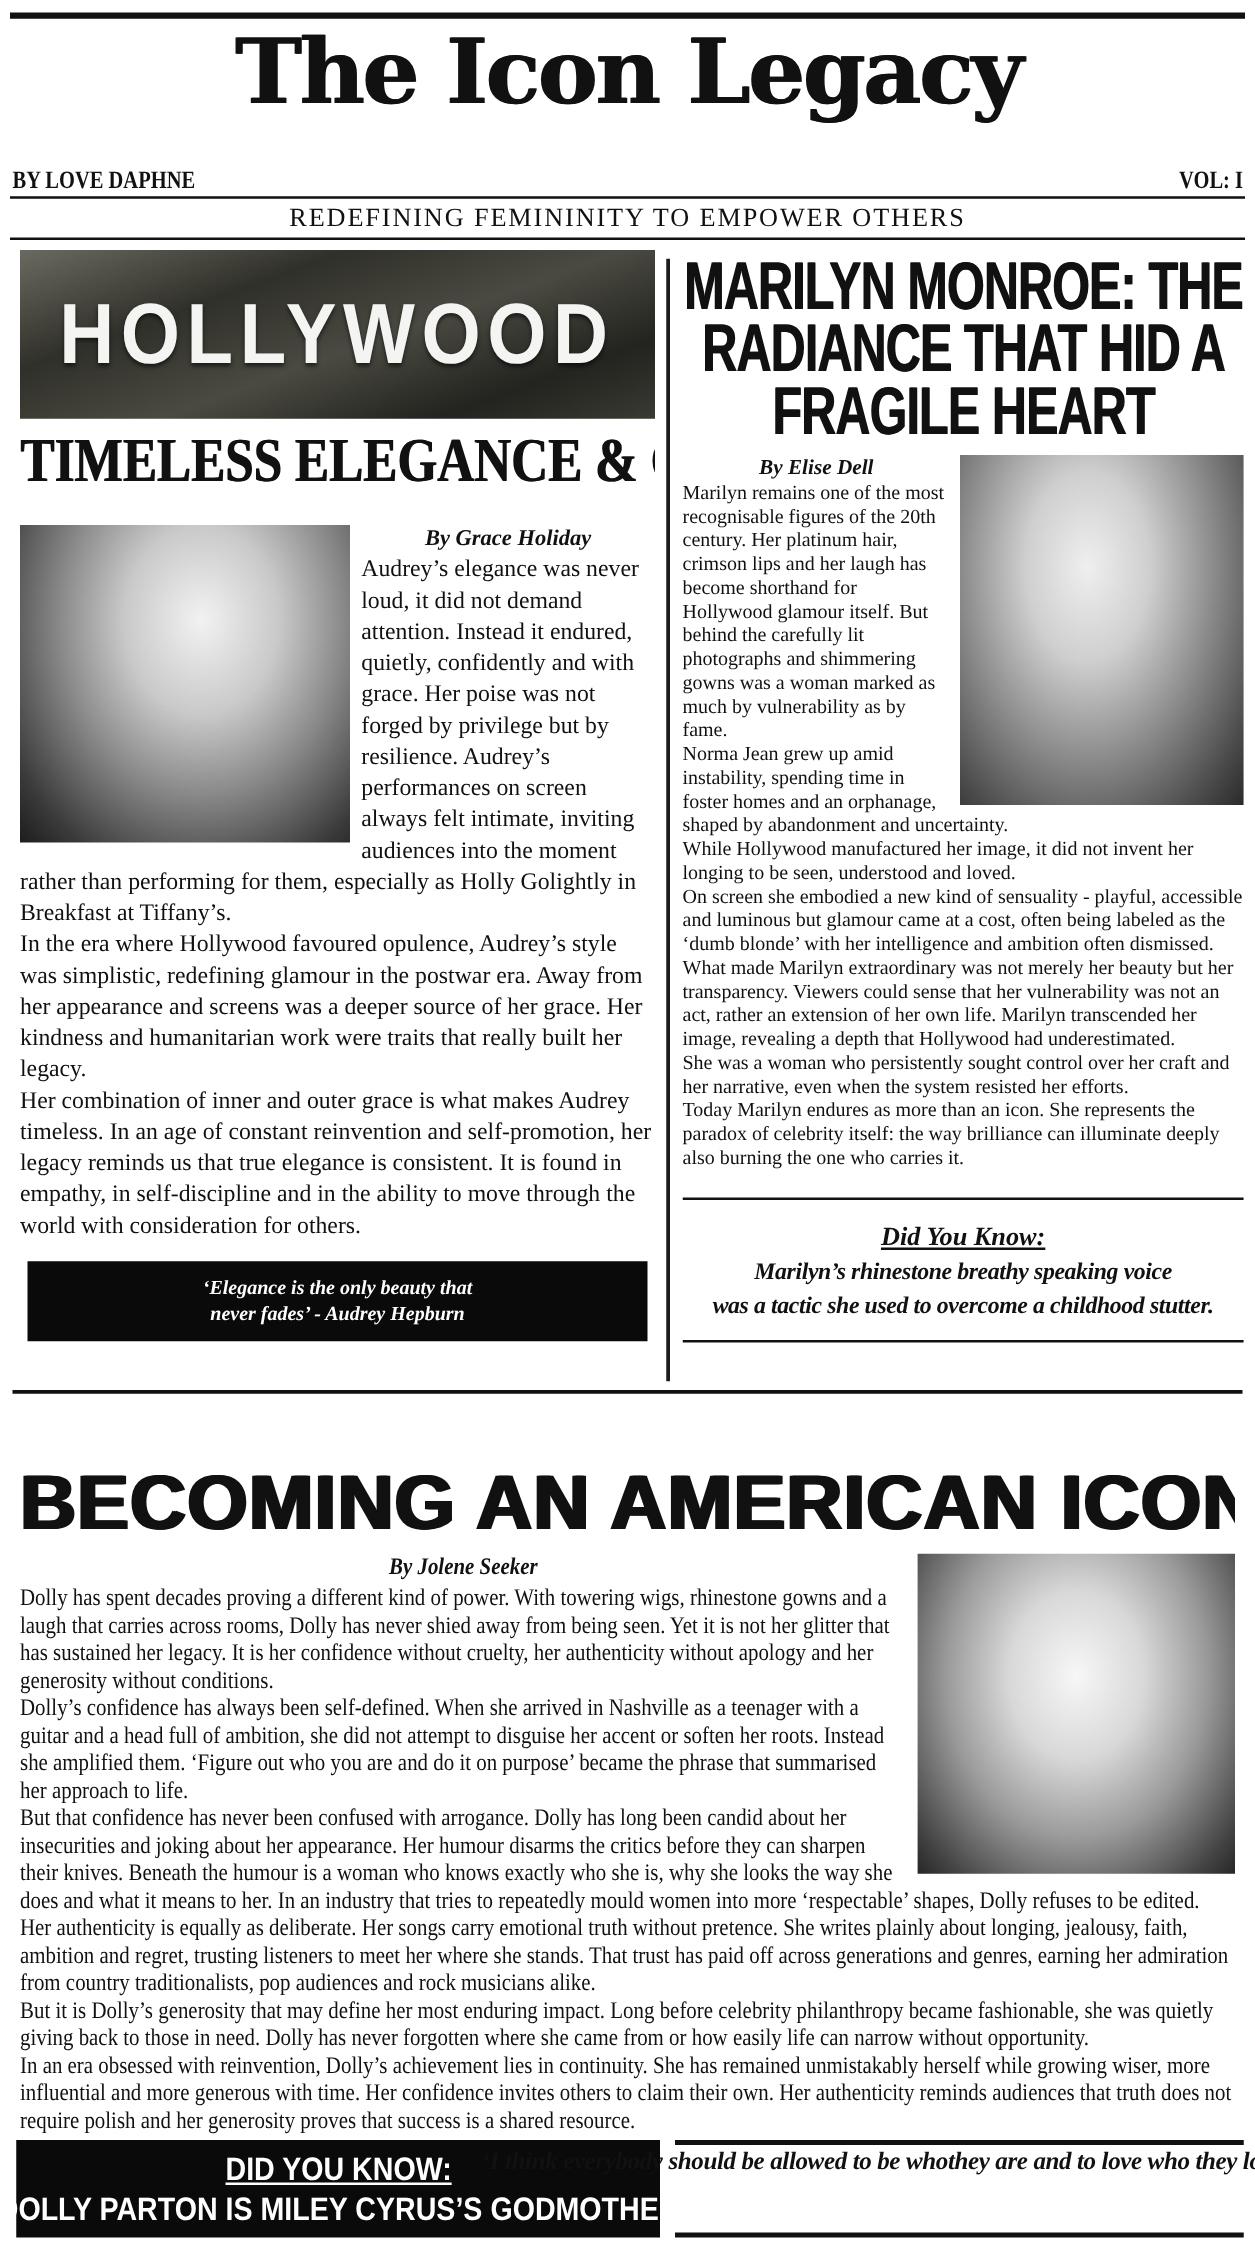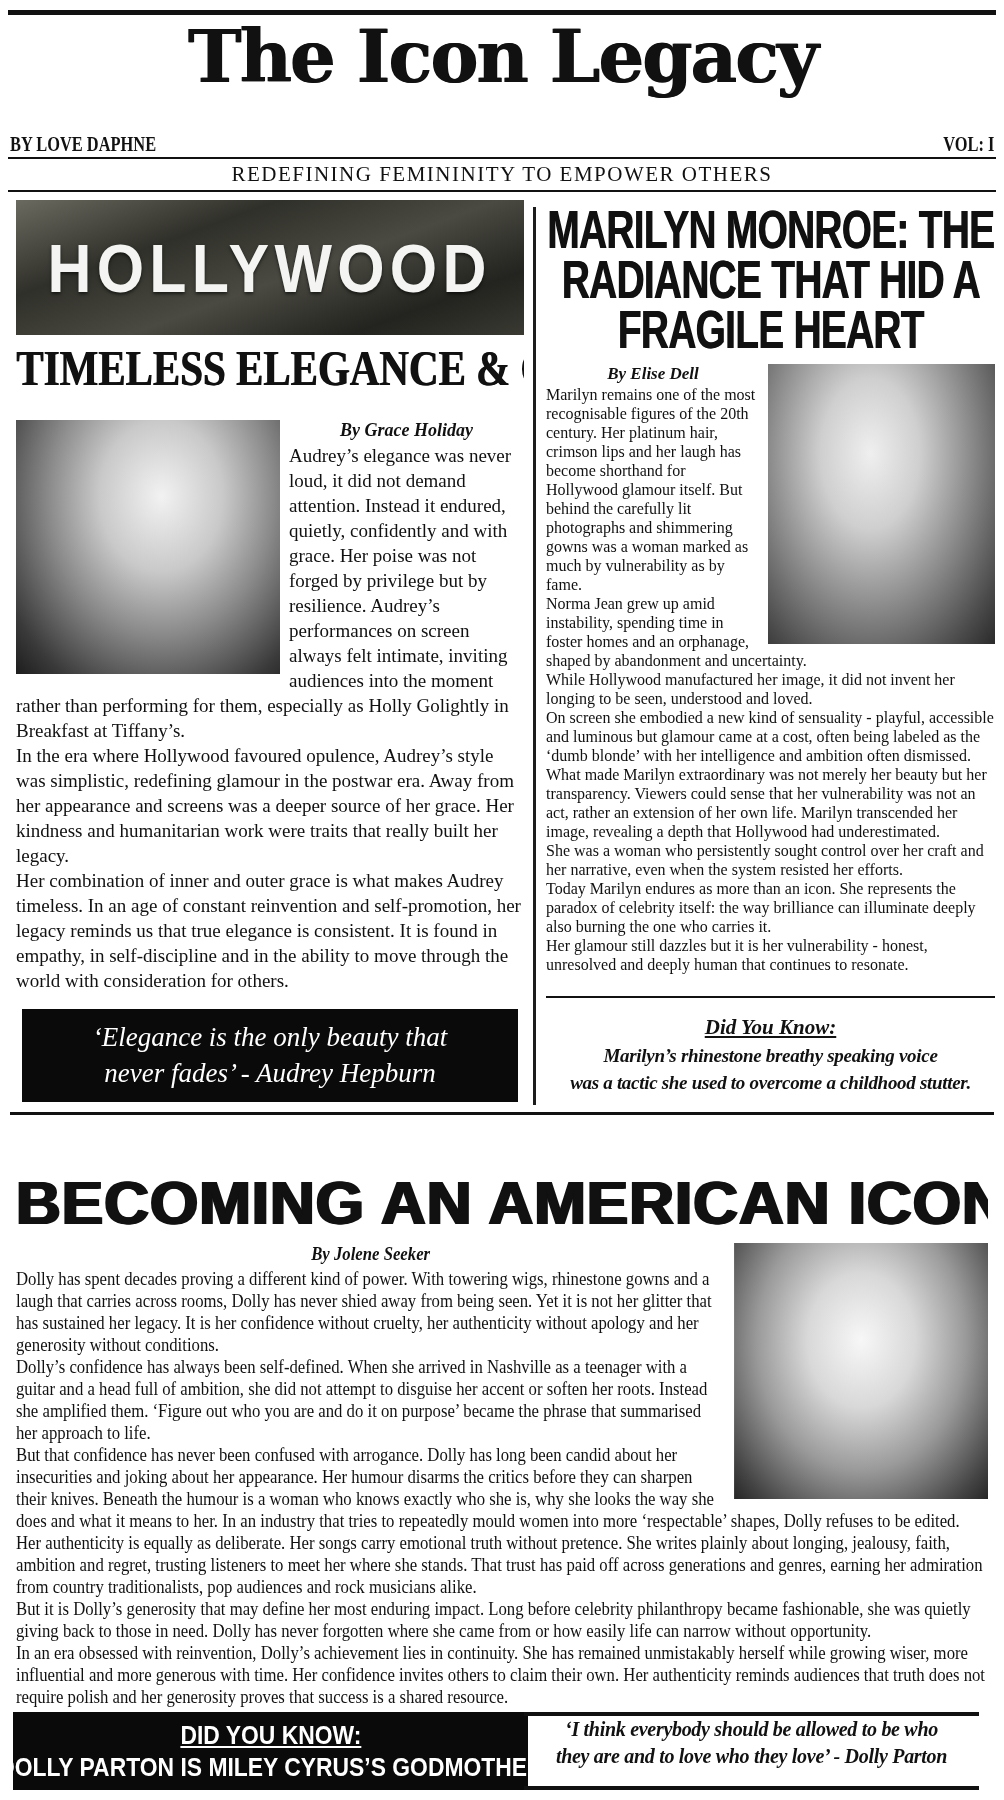--- a/index.html
+++ b/index.html
@@ -33,21 +33,21 @@
   .head-audrey-wrap { margin-top:8px; width:620px; transform:scaleX(0.819); transform-origin:0 0; }
   .head-audrey { text-align:center; font-weight:bold; font-size:50px; line-height:1.02;
     white-space:nowrap; text-shadow:1px 0 0 #111; }
   .byline { font-style:italic; font-weight:bold; font-size:18px; text-align:center; }
   .audrey-body { margin-top:24px; font-size:19px; line-height:25px; }
   .audrey-body p { margin:0; }
   .photo { background:radial-gradient(ellipse at 55% 30%, #f2f2f2 0%, #c9c9c9 30%, #8a8a8a 55%, #3a3a3a 85%, #1d1d1d 100%); }
   .audrey-photo { float:left; width:264px; height:254px; margin:2px 9px 2px 0; }
   .quote-box { margin:16px 6px 0 6px; background:#0a0a0a; color:#fff; text-align:center;
     padding:11px 8px; }
-  .quote-box div { font-style:italic; font-weight:normal; font-size:27px; line-height:1.32; white-space:nowrap; }
+  .quote-box div { font-style:italic; font-weight:bold; font-size:16px; line-height:1.32; white-space:nowrap; }
 
   
   .divider { position:absolute; left:533px; top:207px; width:3px; height:898px; background:#1c1c1c; }
   .col-right { position:absolute; left:546px; top:204px; width:449px; height:901px; overflow:hidden; }
   .head-marilyn-wrap { width:624px; transform:scaleX(0.7196); transform-origin:0 0;
     font-family:"Liberation Sans", sans-serif; font-weight:bold; }
   .head-marilyn-wrap div { text-align:center; font-size:54px; line-height:0.93; white-space:nowrap;
     letter-spacing:-1px; text-shadow:1px 0 0 #111; }
   .marilyn-body { margin-top:9px; font-size:16px; line-height:19px; }
   .marilyn-body p { margin:0; }
@@ -74,23 +74,23 @@
     background:radial-gradient(ellipse at 50% 38%, #f7f7f7 0%, #d8d8d8 30%, #9a9a9a 58%, #444444 88%, #262626 100%); }
 
   
   .footer-box { position:absolute; left:13px; top:1712px; width:515px; height:78px;
     background:#0a0a0a; color:#fff; display:flex; flex-direction:column; justify-content:center;
     align-items:center; text-align:center; }
   .footer-box-inner { transform:scaleX(0.88); font-family:"Liberation Sans", sans-serif;
     font-weight:bold; }
   .footer-box-label { font-size:26px; text-decoration:underline; white-space:nowrap; line-height:1.25; }
   .footer-box-text { font-size:26px; white-space:nowrap; line-height:1.25; }
-  .footer-quote { position:absolute; left:524px; top:1712px; width:455px; height:78px;
-    border-top:4px solid #111; border-bottom:4px solid #111; display:flex; flex-direction:column;
-    text-align:center; }
+  .footer-quote { position:absolute; left:540px; top:1712px; width:455px; height:78px;
+    border-top:4px solid #111; border-bottom:4px solid #111; display:flex; 
+    justify-content:center; text-align:center; }
   .footer-quote div { font-style:italic; font-weight:bold; font-size:20px; letter-spacing:-0.3px;
     line-height:1.35; white-space:nowrap; }
 </style>
 </head>
 <body>
 
 <div id="page">
 
   <div class="rule rule-a"></div>
   <div class="masthead-title">The Icon Legacy</div>
@@ -131,21 +131,20 @@
     <div class="marilyn-body">
       <div class="marilyn-photo"></div>
       <div class="byline-m">By Elise Dell</div>
       <p>Marilyn remains one of the most recognisable figures of the 20th century. Her platinum hair, crimson lips and her laugh has become shorthand for Hollywood glamour itself. But behind the carefully lit photographs and shimmering gowns was a woman marked as much by vulnerability as by fame.</p>
       <p>Norma Jean grew up amid instability, spending time in foster homes and an orphanage, shaped by abandonment and uncertainty.</p>
       <p>While Hollywood manufactured her image, it did not invent her longing to be seen, understood and loved.</p>
       <p>On screen she embodied a new kind of sensuality - playful, accessible and luminous but glamour came at a cost, often being labeled as the ‘dumb blonde’ with her intelligence and ambition often dismissed.</p>
       <p>What made Marilyn extraordinary was not merely her beauty but her transparency. Viewers could sense that her vulnerability was not an act, rather an extension of her own life. Marilyn transcended her image, revealing a depth that Hollywood had underestimated.</p>
       <p>She was a woman who persistently sought control over her craft and her narrative, even when the system resisted her efforts.</p>
       <p>Today Marilyn endures as more than an icon. She represents the paradox of celebrity itself: the way brilliance can illuminate deeply also burning the one who carries it.</p>
-      <p>Her glamour still dazzles but it is her vulnerability - honest, unresolved and deeply human that continues to resonate.</p>
     </div>
     <div class="dyk">
       <span class="dyk-label">Did You Know:</span>
       <div class="dyk-line">Marilyn’s rhinestone breathy speaking voice</div>
       <div class="dyk-line">was a tactic she used to overcome a childhood stutter.</div>
     </div>
   </section>
 
   <div class="rule rule-mid"></div>
 

